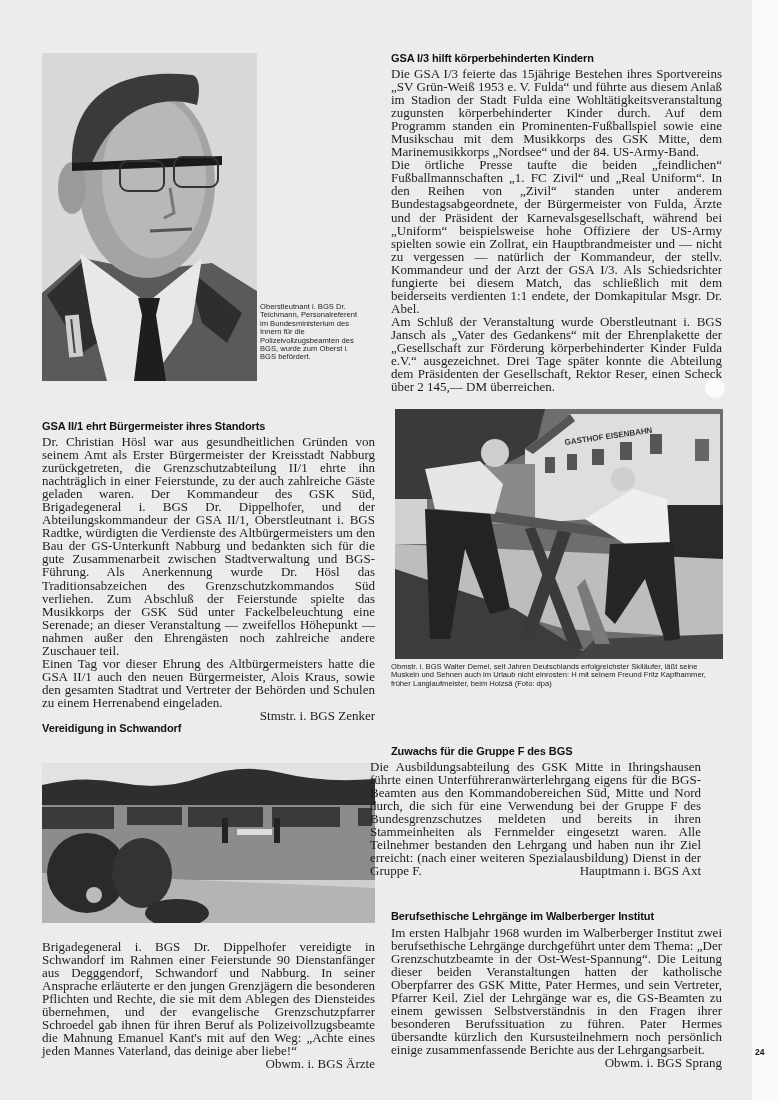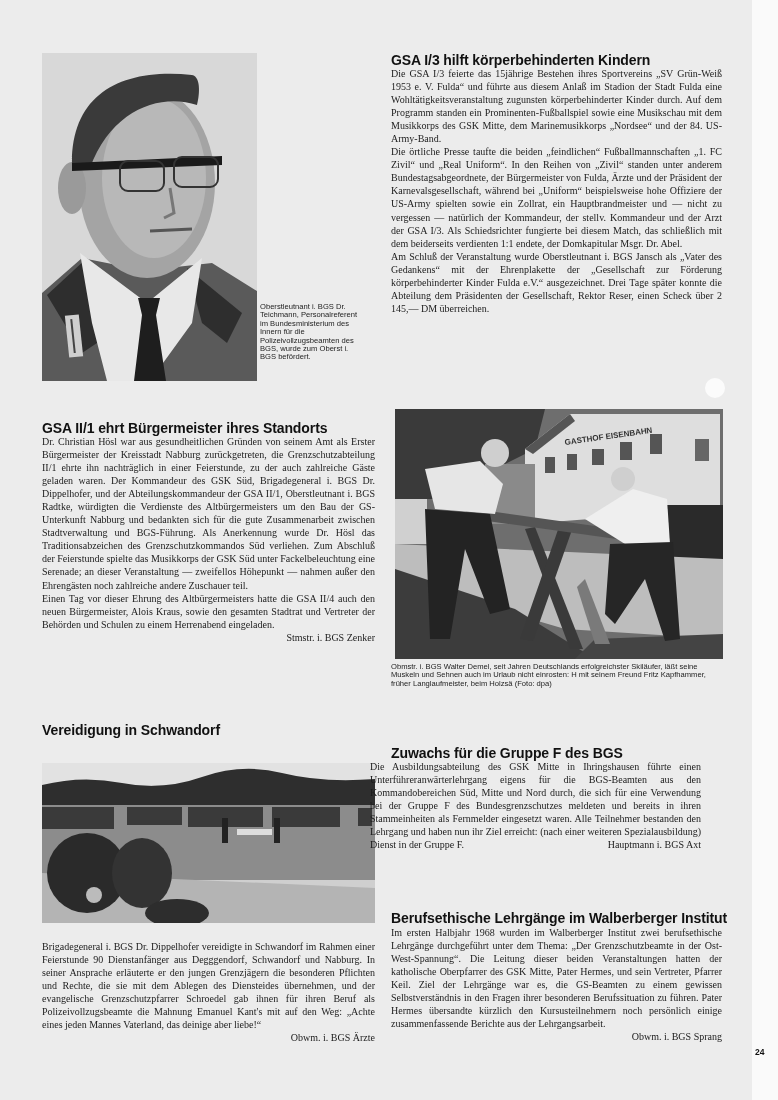--- a/index.html
+++ b/index.html
@@ -13,24 +13,24 @@
     position: absolute; left: 0; top: 0; width: 752px; height: 1100px;
     background: #ececec;
   }
   .edge {
     position: absolute; left: 752px; top: 0; width: 26px; height: 1100px;
     background: #fafafa;
   }
   .abs { position: absolute; }
   .headline {
     font-family: "Liberation Sans", sans-serif; font-weight: bold;
-    font-size: 14px; color: #111; white-space: nowrap; letter-spacing: -0.1px;
+    font-size: 11px; color: #111; white-space: nowrap; letter-spacing: -0.1px;
   }
   .body-text {
-    font-size: 10px; line-height: 13.05px; text-align: justify; color: #1c1c1c;
+    font-size: 13px; line-height: 13.05px; text-align: justify; color: #1c1c1c;
   }
   .body-text p { margin: 0; }
   .sig { text-align: right; }
   .sig-inline { float: right; margin-left: 40px; }
   .caption {
     font-family: "Liberation Sans", sans-serif; font-size: 7.6px; line-height: 8.4px; color: #222;
   }
   .photo { position: absolute; overflow: hidden; }
   .punch {
     position: absolute; width: 20px; height: 20px; border-radius: 50%; background: #fbfbfb;
@@ -81,21 +81,21 @@
   <p>Die GSA I/3 feierte das 15jährige Bestehen ihres Sportvereins „SV Grün-Weiß 1953 e. V. Fulda“ und führte aus diesem Anlaß im Stadion der Stadt Fulda eine Wohltätigkeitsveranstaltung zugunsten körperbehinderter Kinder durch. Auf dem Programm standen ein Prominenten-Fußballspiel sowie eine Musikschau mit dem Musikkorps des GSK Mitte, dem Marinemusikkorps „Nordsee“ und der 84. US-Army-Band.</p>
   <p>Die örtliche Presse taufte die beiden „feindlichen“ Fußballmannschaften „1. FC Zivil“ und „Real Uniform“. In den Reihen von „Zivil“ standen unter anderem Bundestagsabgeordnete, der Bürgermeister von Fulda, Ärzte und der Präsident der Karnevalsgesellschaft, während bei „Uniform“ beispielsweise hohe Offiziere der US-Army spielten sowie ein Zollrat, ein Hauptbrandmeister und — nicht zu vergessen — natürlich der Kommandeur, der stellv. Kommandeur und der Arzt der GSA I/3. Als Schiedsrichter fungierte bei diesem Match, das schließlich mit dem beiderseits verdienten 1:1 endete, der Domkapitular Msgr. Dr. Abel.</p>
   <p>Am Schluß der Veranstaltung wurde Oberstleutnant i. BGS Jansch als „Vater des Gedankens“ mit der Ehrenplakette der „Gesellschaft zur Förderung körperbehinderter Kinder Fulda e.V.“ ausgezeichnet. Drei Tage später konnte die Abteilung dem Präsidenten der Gesellschaft, Rektor Reser, einen Scheck über 2 145,— DM überreichen.</p>
 </div>
 
 <div class="punch" style="left:705px; top:378px;"></div>
 
 <div class="abs headline" style="left:42px; top:420px;">GSA II/1 ehrt Bürgermeister ihres Standorts</div>
 <div class="abs body-text" style="left:42px; top:435px; width:333px;">
   <p>Dr. Christian Hösl war aus gesundheitlichen Gründen von seinem Amt als Erster Bürgermeister der Kreisstadt Nabburg zurückgetreten, die Grenzschutzabteilung II/1 ehrte ihn nachträglich in einer Feierstunde, zu der auch zahlreiche Gäste geladen waren. Der Kommandeur des GSK Süd, Brigadegeneral i. BGS Dr. Dippelhofer, und der Abteilungskommandeur der GSA II/1, Oberstleutnant i. BGS Radtke, würdigten die Verdienste des Altbürgermeisters um den Bau der GS-Unterkunft Nabburg und bedankten sich für die gute Zusammenarbeit zwischen Stadtverwaltung und BGS-Führung. Als Anerkennung wurde Dr. Hösl das Traditionsabzeichen des Grenzschutzkommandos Süd verliehen. Zum Abschluß der Feierstunde spielte das Musikkorps der GSK Süd unter Fackelbeleuchtung eine Serenade; an dieser Veranstaltung — zweifellos Höhepunkt — nahmen außer den Ehrengästen noch zahlreiche andere Zuschauer teil.</p>
-  <p><span>Einen Tag vor dieser Ehrung des Altbürgermeisters hatte die GSA II/4 auch den neuen Bürgermeister, Alois Kraus, sowie den gesamten Stadtrat und Vertreter der Behörden und Schulen zu einem Herrenabend eingeladen.</span><span class="sig-inline">Stmstr. i. BGS Zenker</span></p>
+  <p><span>Einen Tag vor dieser Ehrung des Altbürgermeisters hatte die GSA II/1 auch den neuen Bürgermeister, Alois Kraus, sowie den gesamten Stadtrat und Vertreter der Behörden und Schulen zu einem Herrenabend eingeladen.</span><span class="sig-inline">Stmstr. i. BGS Zenker</span></p>
 </div>
 
 <div class="photo" style="left:395px; top:409px; width:328px; height:250px; background:#7a7a7a;">
   <svg width="328" height="250" viewBox="0 0 328 250">
     <rect width="328" height="250" fill="#6e6e6e"></rect>
 
     <path d="M0 0 L150 0 L140 40 L100 60 L80 90 L0 90 Z" fill="#3a3a3a"></path>
 
     <path d="M130 40 L175 5 L325 5 L325 100 L130 115 Z" fill="#dedede"></path>
     <path d="M130 40 L175 5 L180 12 L138 45 Z" fill="#555"></path>

